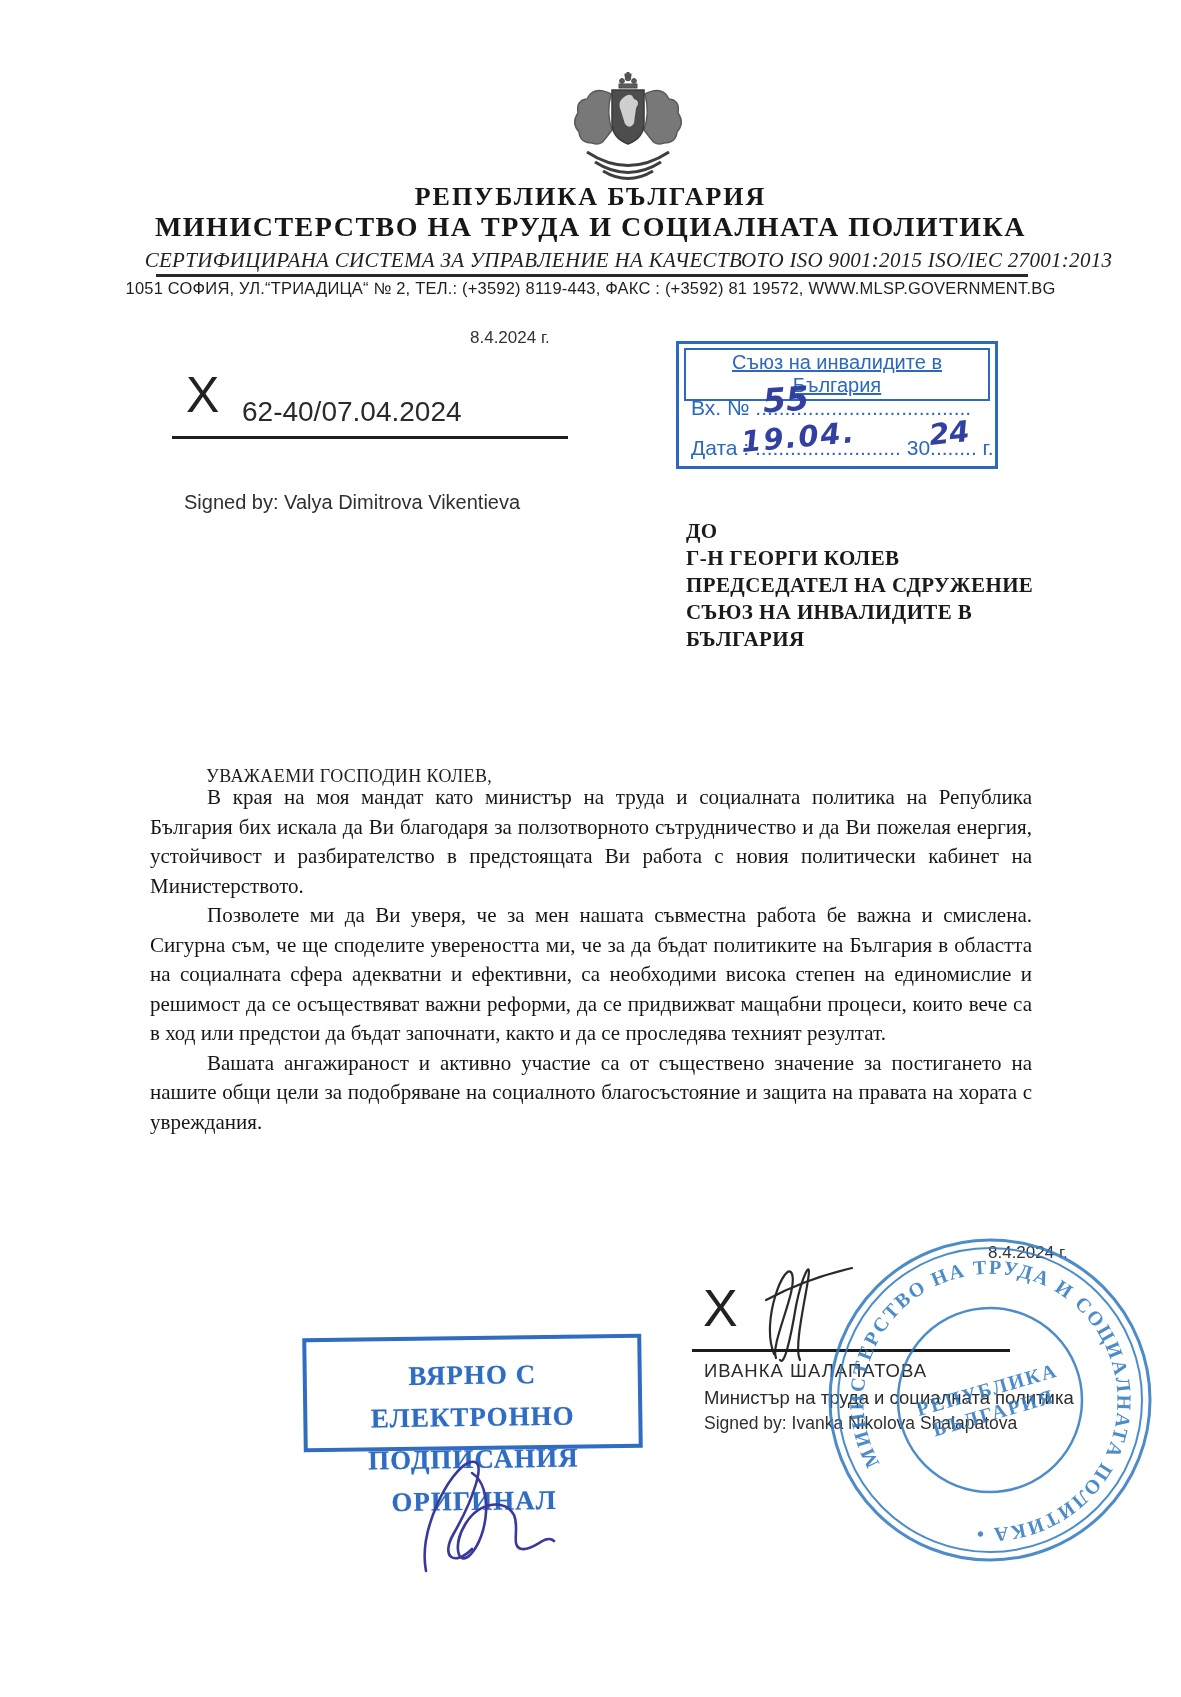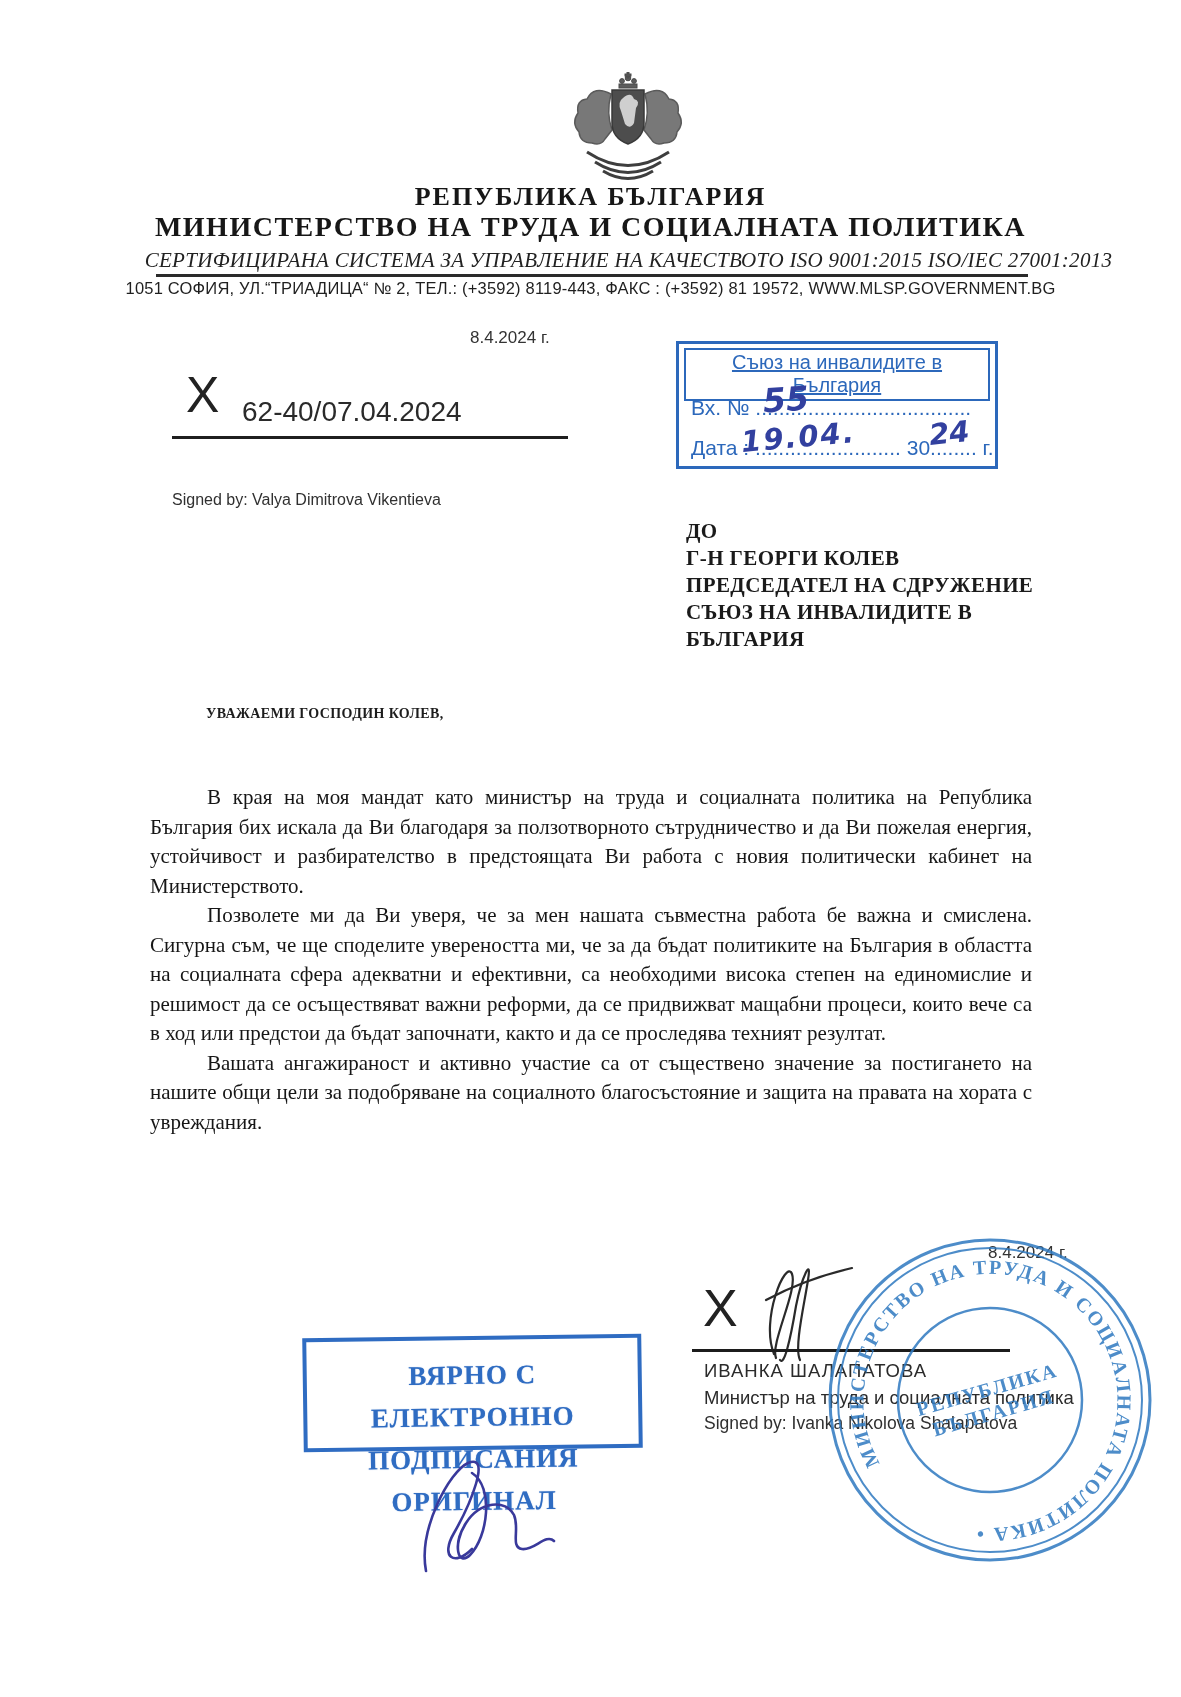--- a/index.html
+++ b/index.html
@@ -17,21 +17,21 @@
   .ministry  { top:211px; font-weight:bold; font-size:28px; letter-spacing:1.5px; color:#171717;}
   .certline  { top:248px; font-style:italic; font-size:21px; letter-spacing:0.3px; color:#222;padding-left:38px;}
   .hrule     { top:274px; left:156px; width:872px; height:3px; background:#2a2a2a; }
   .address   { top:279px; font-size:16.5px; letter-spacing:0.2px; color:#1f1f1f;}
 
   
   .date1    { left:470px; top:328px; font-size:17px; color:#333; }
   .xmark1   { left:186px; top:366px; font-size:50px; color:#222; }
   .refnum   { left:242px; top:396px; font-size:28px; color:#2a2a2a; }
   .refline  { left:172px; top:436px; width:396px; height:3px; background:#1f1f1f; }
-  .signed1  { left:172px; top:491px; font-size:16px; color:#303030; }
+  .signed1  { left:184px; top:491px; font-size:20px; color:#303030; }
 
   
   .regstamp { left:676px; top:341px; width:322px; height:128px;
               border:3px solid var(--stamp-blue); color:var(--stamp-blue);
               font-family:"Liberation Sans", sans-serif; box-sizing:border-box;text-decoration:underline; }
   .regtitle { margin:4px 5px 0 5px; border:2px solid var(--stamp-blue);
               font-size:20px; text-align:center; padding:1px 0 2px 0; }
   .regrow   { position:absolute; left:12px; font-size:21px; white-space:nowrap; }
   .regrow.vx   { top:52px; }
   .regrow.date { top:92px; }
@@ -39,21 +39,21 @@
               font-style:italic; font-weight:bold; }
   .hand.h55 { left:84px;  top:36px; font-size:33px; transform:rotate(-4deg); }
   .hand.h19 { left:62px;  top:76px; font-size:29px; transform:rotate(-5deg); letter-spacing:2px;}
   .hand.h24 { left:250px; top:72px; font-size:29px; transform:rotate(-6deg); }
 
   
   .recipient { left:686px; top:518px; font-weight:bold; font-size:21px; line-height:27px;
                color:#1a1a1a; letter-spacing:0.4px; }
 
   
-  .salutation { left:206px; top:706px; font-weight:bold; font-size:14px; letter-spacing:0.4px; }
+  .salutation { left:206px; top:766px; font-weight:normal; font-size:18px; letter-spacing:0.4px; }
   .bodytext { left:150px; top:783px; width:882px; font-size:21px; line-height:29.5px;
               text-align:justify; color:#161616; }
   .bodytext p { margin:0; text-indent:57px; }
   .closing { text-indent:57px; margin:0; }
 
   
   .date2   { left:988px; top:1243px; font-size:17px; color:#333; }
   .xmark2  { left:703px; top:1278px; font-size:52px; color:#222; }
   .sigline { left:692px; top:1349px; width:318px; height:3px; background:#1c1c1c; }
   .signame { left:704px; top:1360px; font-size:18.5px; letter-spacing:1px; color:#2b2b2b; }

